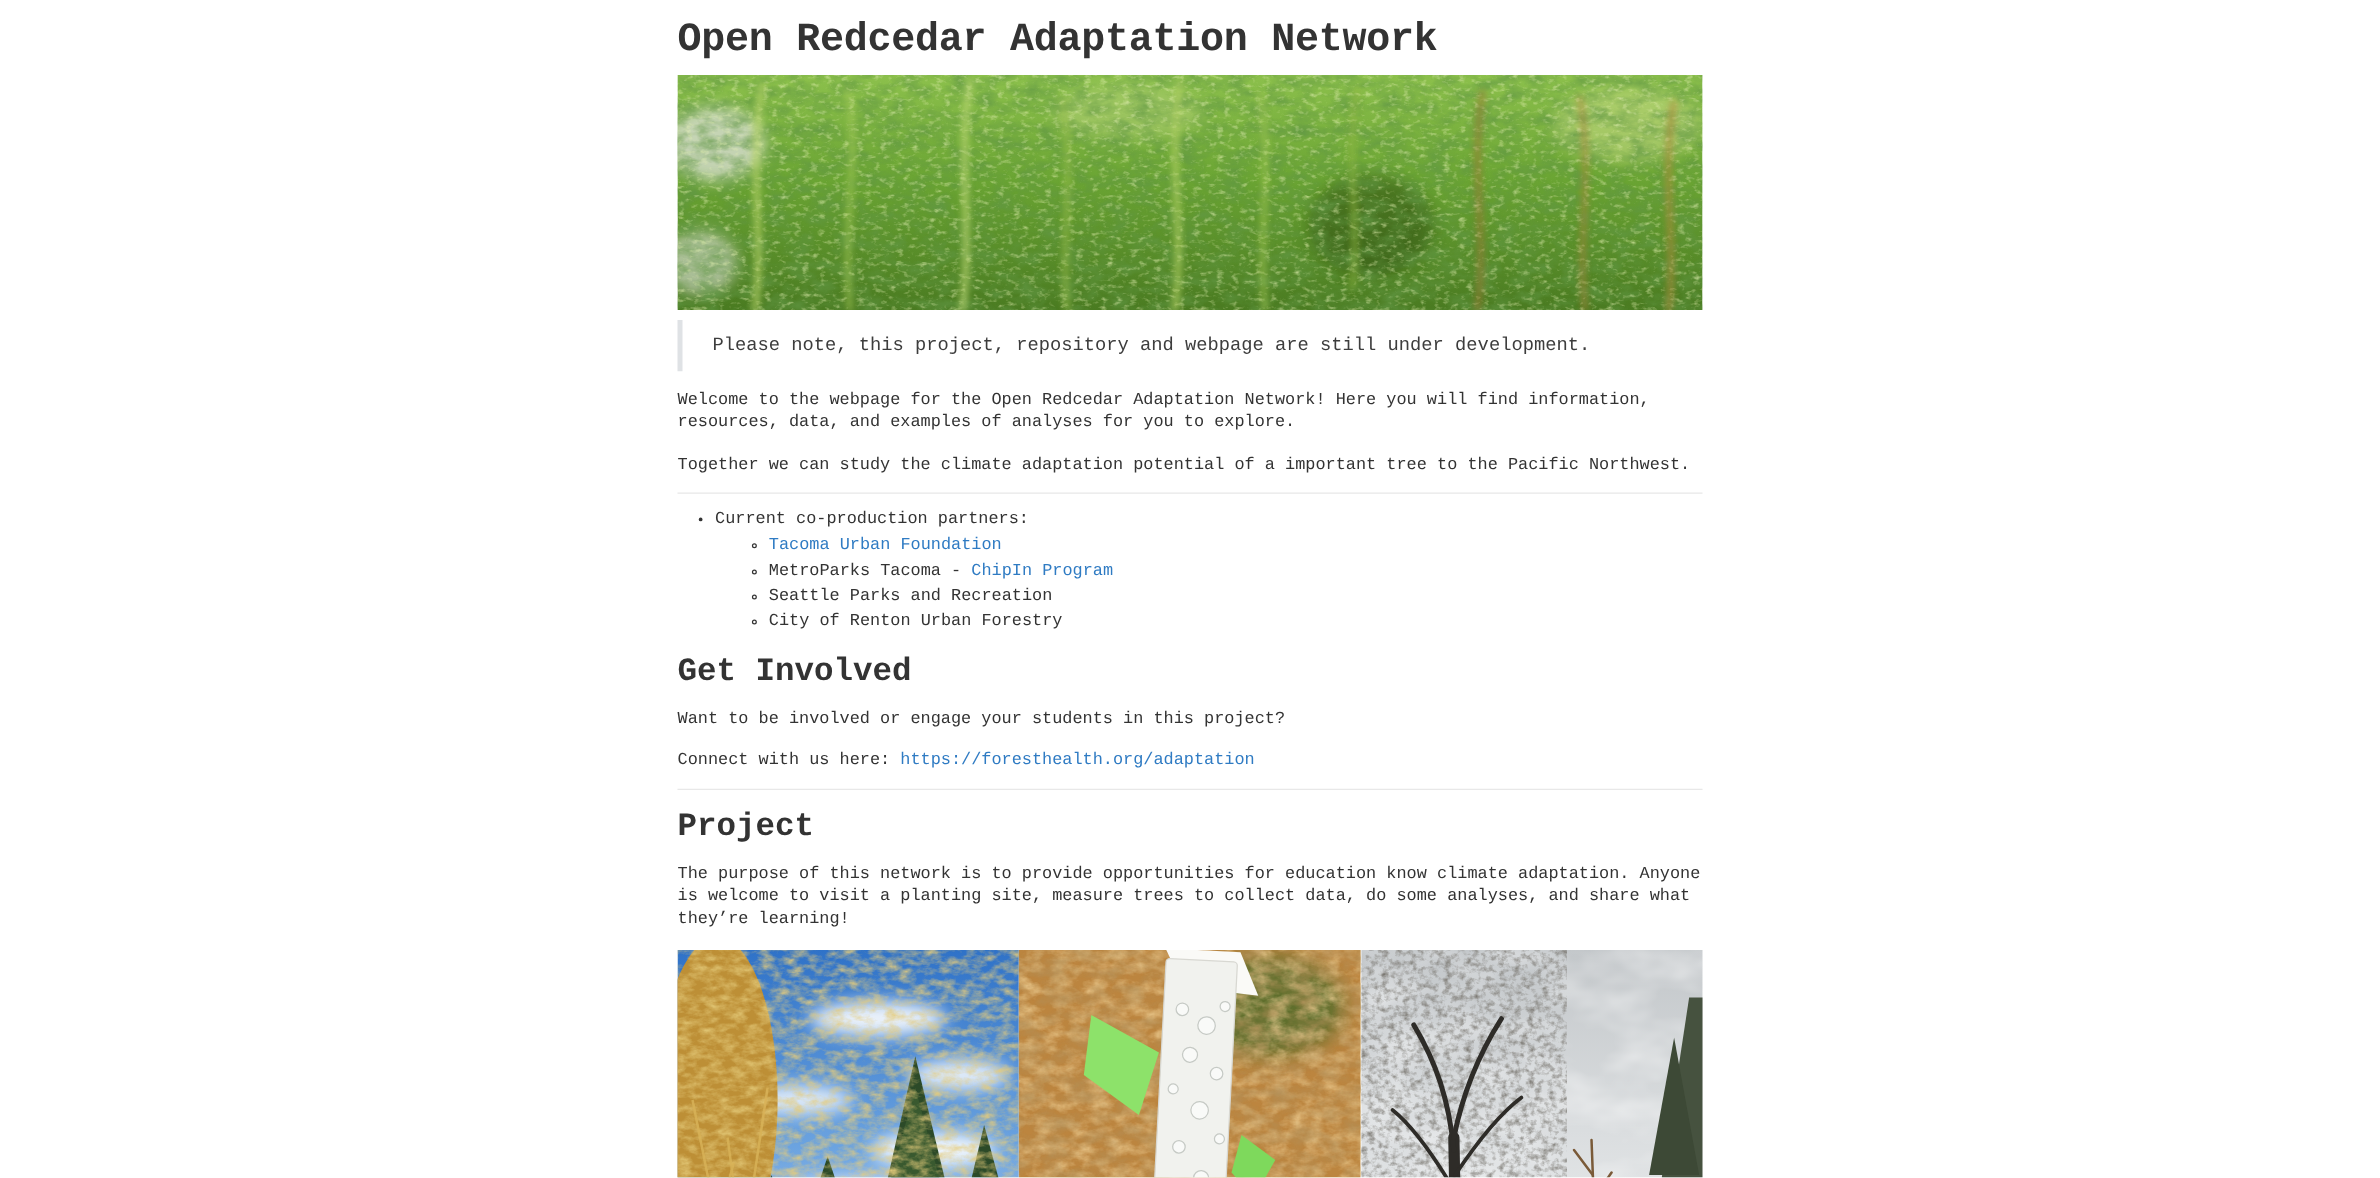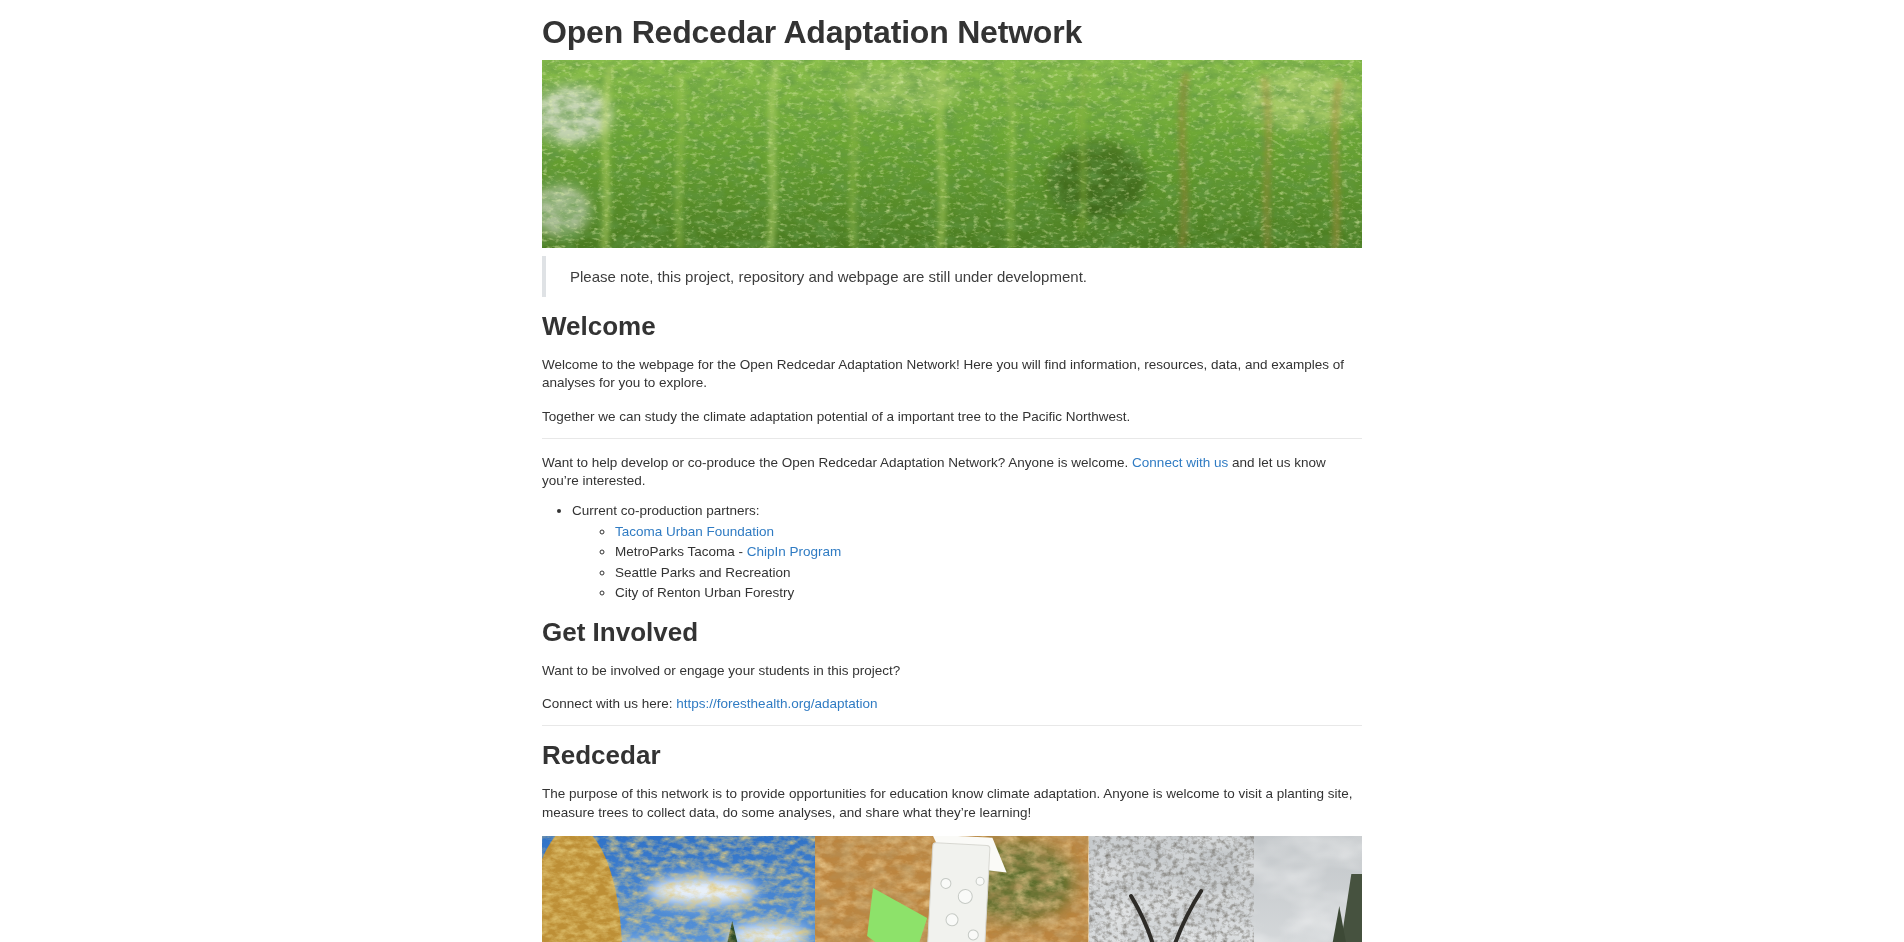--- a/index.html
+++ b/index.html
@@ -1,18 +1,18 @@
 <!DOCTYPE html>
 <html><head>
 <meta charset="utf-8">
 <style>
   html, body { margin: 0; padding: 0; background: #ffffff; }
   .page {
     width: 1904px; height: 942px; overflow: hidden; background: #ffffff;
-    font-family: Liberation Sans, sans-serif;
+    font-family: Liberation Mono, monospace;
     color: #333333; font-size: 13.5px; line-height: 1.36;
   }
   .container { width: 820px; margin: 0 auto; padding-top: 14px; }
   h1 { font-size: 32px; line-height: 1.15; margin: 0 0 9px 0; font-weight: 700; color: #333333; letter-spacing: -0.2px; }
   h2 { font-size: 26px; line-height: 1.12; margin: 15px 0 7px 0; font-weight: 700; color: #333333; }
   p  { margin: 15px 0 11px 0; }
   a  { color: #2f7bc3; text-decoration: none; cursor: pointer; }
   blockquote {
     margin: 8px 0 12px 0; border-left: 4px solid #dfe2e5;
     padding: 10px 0 10px 24px; font-size: 15px; line-height: 1.4; color: #3d3d3d;
@@ -77,47 +77,45 @@
           <path d="M726,188 C720,132 732,76 722,18" stroke="#a9853c" stroke-width="3"></path>
           <path d="M793,188 C799,134 787,80 797,22" stroke="#b08a3e" stroke-width="3.5"></path>
         </g>
       </svg>
     </figure>
 
     <blockquote>
       <span>Please note, this project, repository and webpage are still under development.</span>
     </blockquote>
 
-    <h2>Welcome</h2>
     <p>Welcome to the webpage for the Open Redcedar Adaptation Network! Here you will find information, resources, data, and examples of analyses for you to explore.</p>
     <p>Together we can study the climate adaptation potential of a important tree to the Pacific Northwest.</p>
 
     <hr class="divider">
 
-    <p><span>Want to help develop or co-produce the Open Redcedar Adaptation Network? Anyone is welcome. </span><a href="#">Connect with us</a><span> and let us know you’re interested.</span></p>
 
     <ul class="partners">
       <li>
         <span>Current co-production partners:</span>
         <ul>
           <li><a href="#">Tacoma Urban Foundation</a></li>
           <li><span>MetroParks Tacoma - </span><a href="#">ChipIn Program</a></li>
           <li><span>Seattle Parks and Recreation</span></li>
           <li><span>City of Renton Urban Forestry</span></li>
         </ul>
       </li>
     </ul>
 
     <h2>Get Involved</h2>
     <p>Want to be involved or engage your students in this project?</p>
     <p><span>Connect with us here: </span><a href="#">https://foresthealth.org/adaptation</a></p>
 
     <hr class="divider">
 
-    <h2>Redcedar</h2>
+    <h2>Project</h2>
     <p>The purpose of this network is to provide opportunities for education know climate adaptation. Anyone is welcome to visit a planting site, measure trees to collect data, do some analyses, and share what they’re learning!</p>
 
     <div class="photo-row">
 
       <div class="photo">
         <svg viewBox="0 0 273 262" preserveAspectRatio="none">
           <defs>
             <linearGradient id="sky1" x1="0" y1="0" x2="0" y2="1">
               <stop offset="0" stop-color="#2f72c8"></stop>
                 <stop offset="0.6" stop-color="#6ba3e0"></stop>

